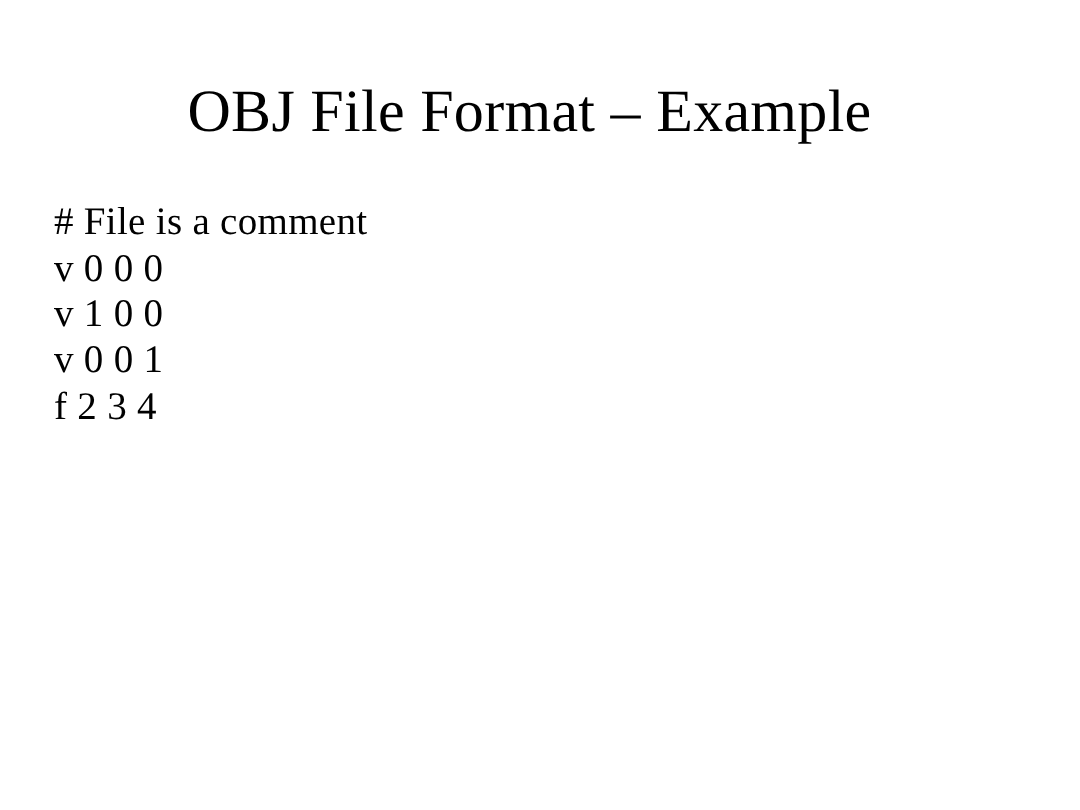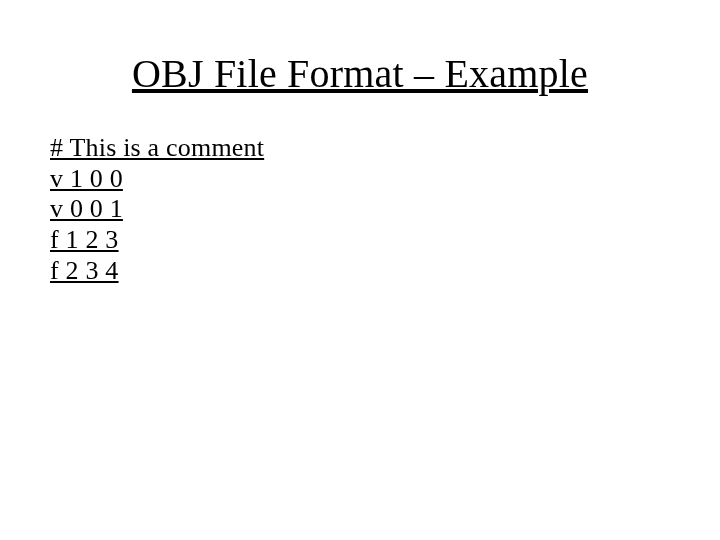--- a/index.html
+++ b/index.html
@@ -11,22 +11,21 @@
       width: 720px;
       height: 540px;
       background: #ffffff;
       font-family: "Times New Roman", Times, serif;
       color: #000000;
       overflow: hidden;
     }
     .slide {
       width: 100%;
       height: 100%;
-      padding: 50px 50px 0 50px;
-      text-decoration: underline;
+      padding: 50px 50px 0 36px;
     }
     .title {
       font-size: 40px;
       font-weight: normal;
       text-align: center;
       margin-bottom: 36px;
       letter-spacing: 0.2px;
     }
     .content {
       font-size: 26px;
@@ -36,19 +35,19 @@
     .line {
       white-space: pre;
     }
   </style>
 </head>
 <body>
 
 <div class="slide">
   <h1 class="title">OBJ File Format – Example</h1>
   <div class="content">
-    <div class="line"># This is a comment</div>
+    <div class="line"># File is a comment</div>
+    <div class="line">v 0 0 0</div>
     <div class="line">v 1 0 0</div>
     <div class="line">v 0 0 1</div>
-    <div class="line">f 1 2 3</div>
     <div class="line">f 2 3 4</div>
   </div>
 </div>
 
 </body></html>

